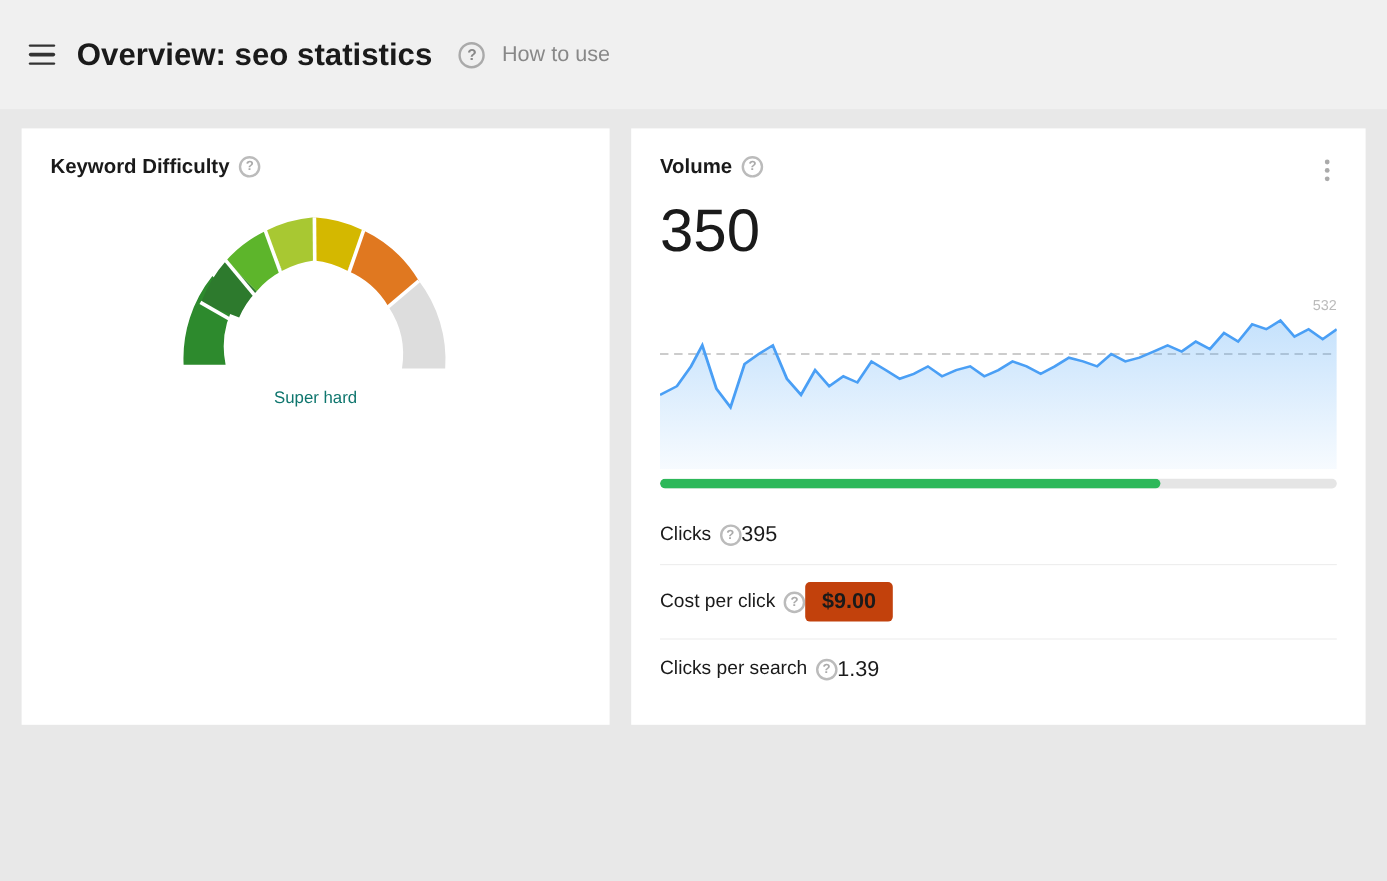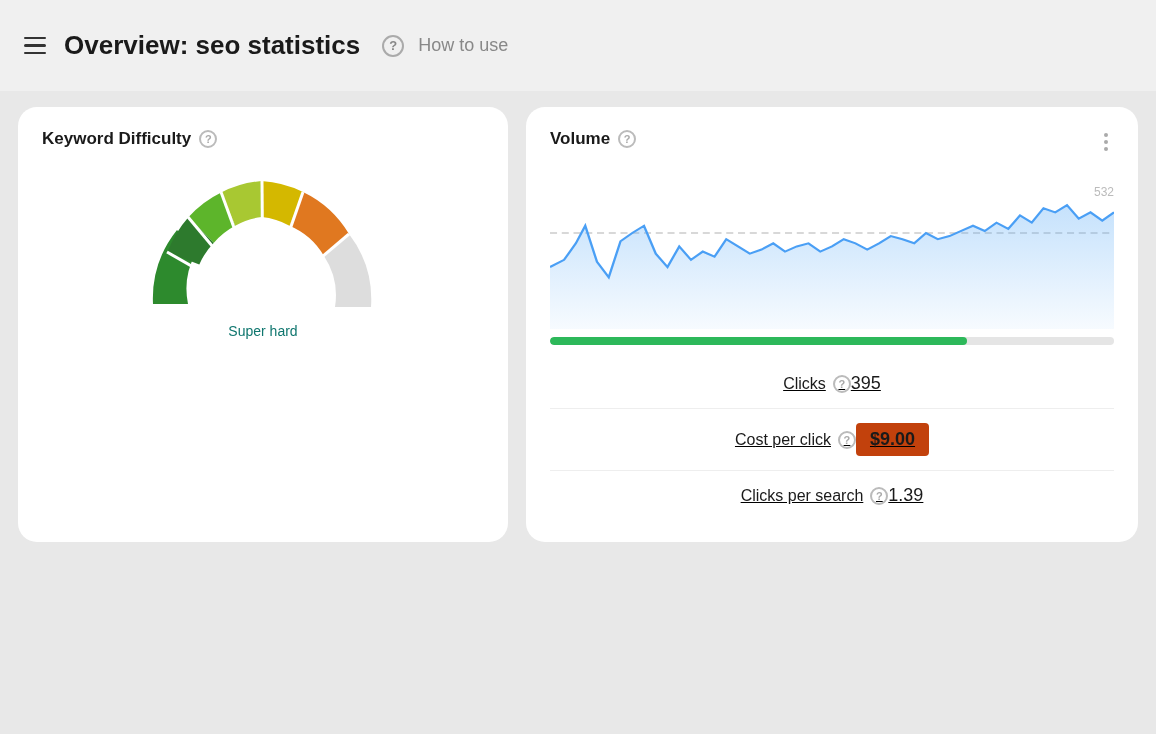--- a/index.html
+++ b/index.html
@@ -62,21 +62,21 @@
     
     .main-content {
       display: flex;
       gap: 18px;
       padding: 16px 18px;
     }
 
     
     .card {
       background: #fff;
-      border-radius: 19px;
+      border-radius: 0;
       padding: 22px 24px;
     }
     .card-left {
       flex: 0 0 490px;
       width: 490px;
     }
     .card-right {
       flex: 1;
     }
 
@@ -199,24 +199,23 @@
     .progress-bar-fill {
       height: 100%;
       border-radius: 4px;
       background: #2db85a;
     }
 
     
     .stat-row {
       display: flex;
       align-items: center;
-      justify-content: center;
+      justify-content: flex-start;
       padding: 14px 0;
       border-top: 1px solid #eee;
-      text-decoration: underline;
     }
     .stat-row:first-child {
       border-top: none;
     }
     .stat-label {
       display: flex;
       align-items: center;
       gap: 7px;
       font-size: 16px;
       color: #1a1a1a;
@@ -309,20 +308,21 @@
           <span>?</span>
         </div>
       </div>
       <div class="more-icon">
         <span></span>
         <span></span>
         <span></span>
       </div>
     </div>
 
+    <div class="volume-number">350</div>
 
     <div class="chart-container">
       <span class="chart-y-label">532</span>
       <svg class="chart-svg" viewBox="0 0 480 155" preserveAspectRatio="none">
 
         <line x1="0" y1="62" x2="480" y2="62" stroke="#ccc" stroke-width="1.5" stroke-dasharray="6,4"></line>
 
         <defs>
           <linearGradient id="areaGrad" x1="0" y1="0" x2="0" y2="1">
             <stop offset="0%" stop-color="#5aabf7" stop-opacity="0.35"></stop>

